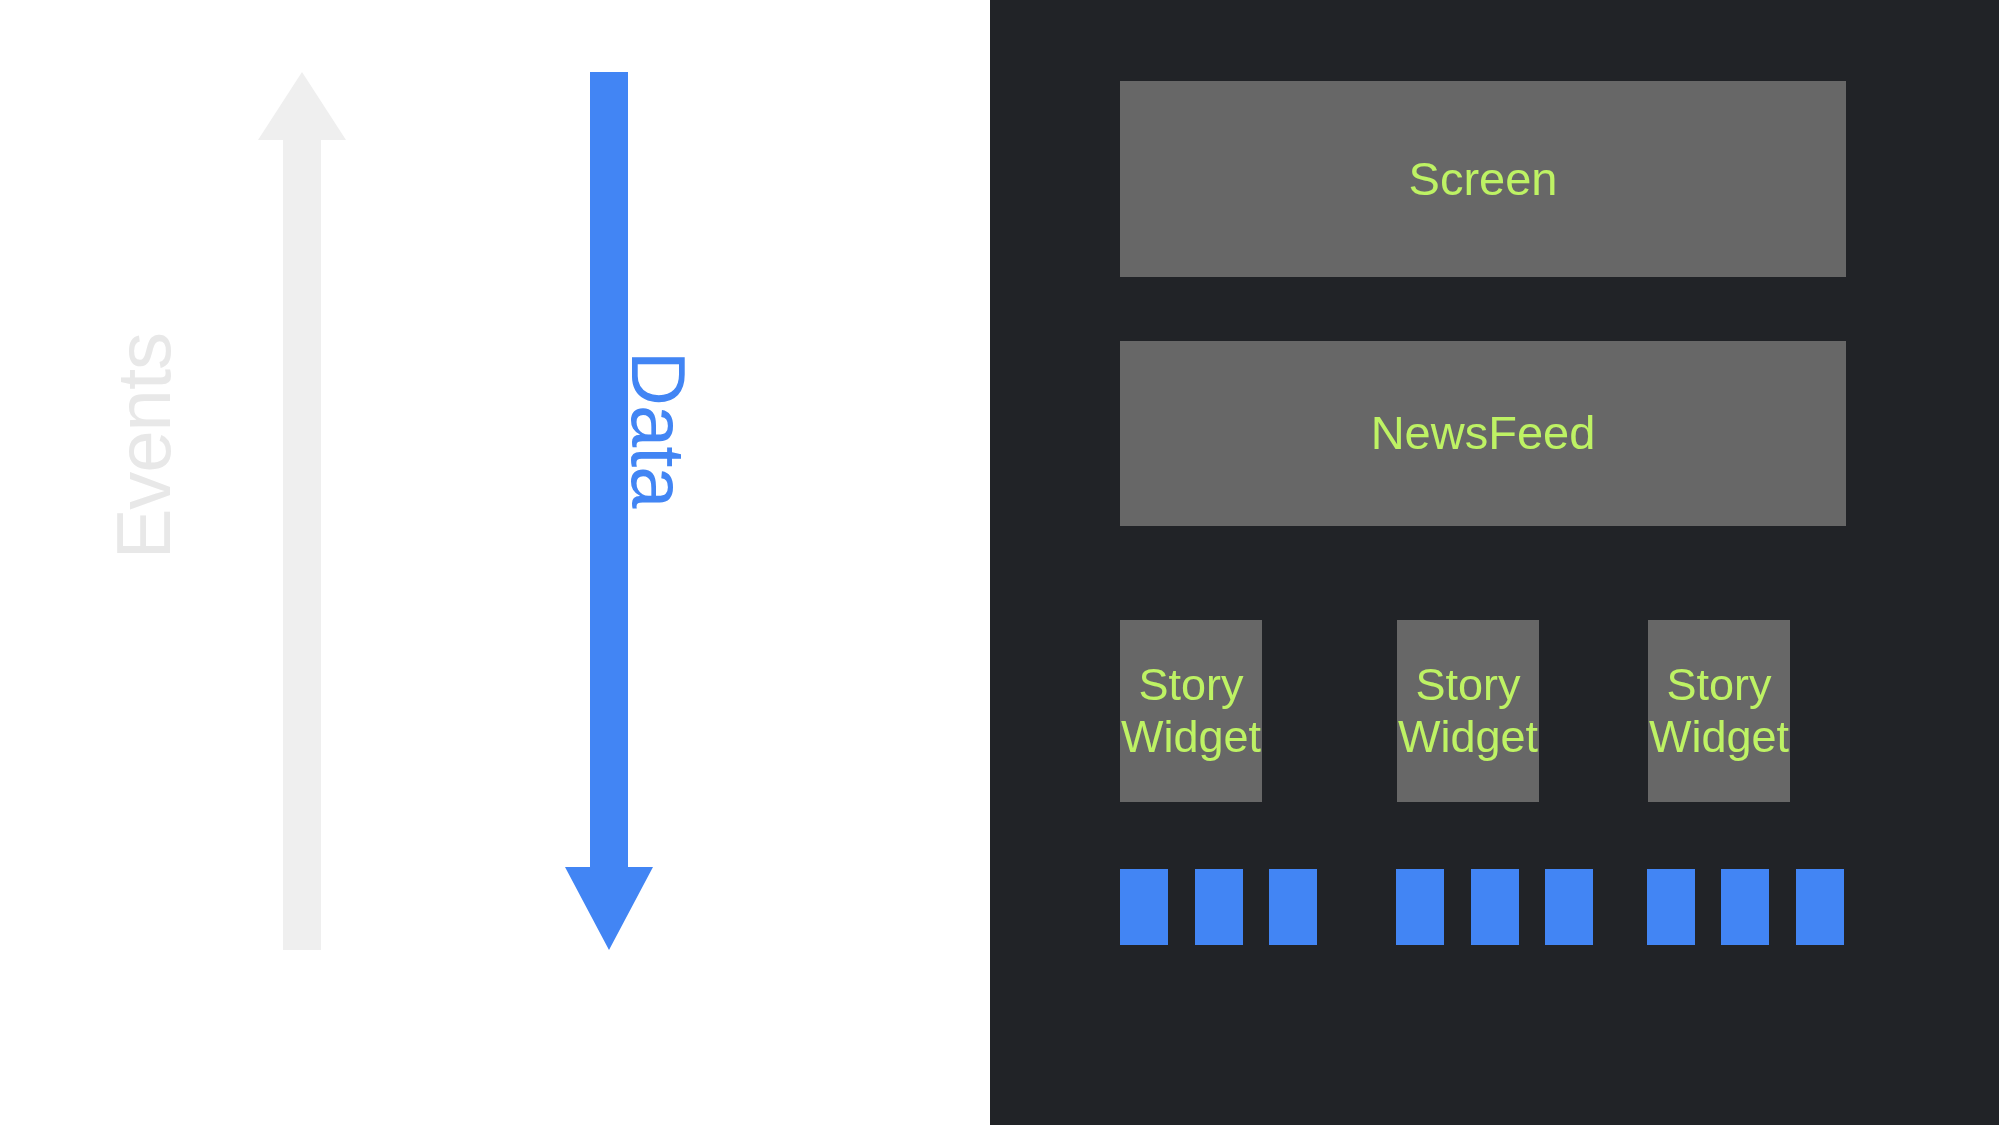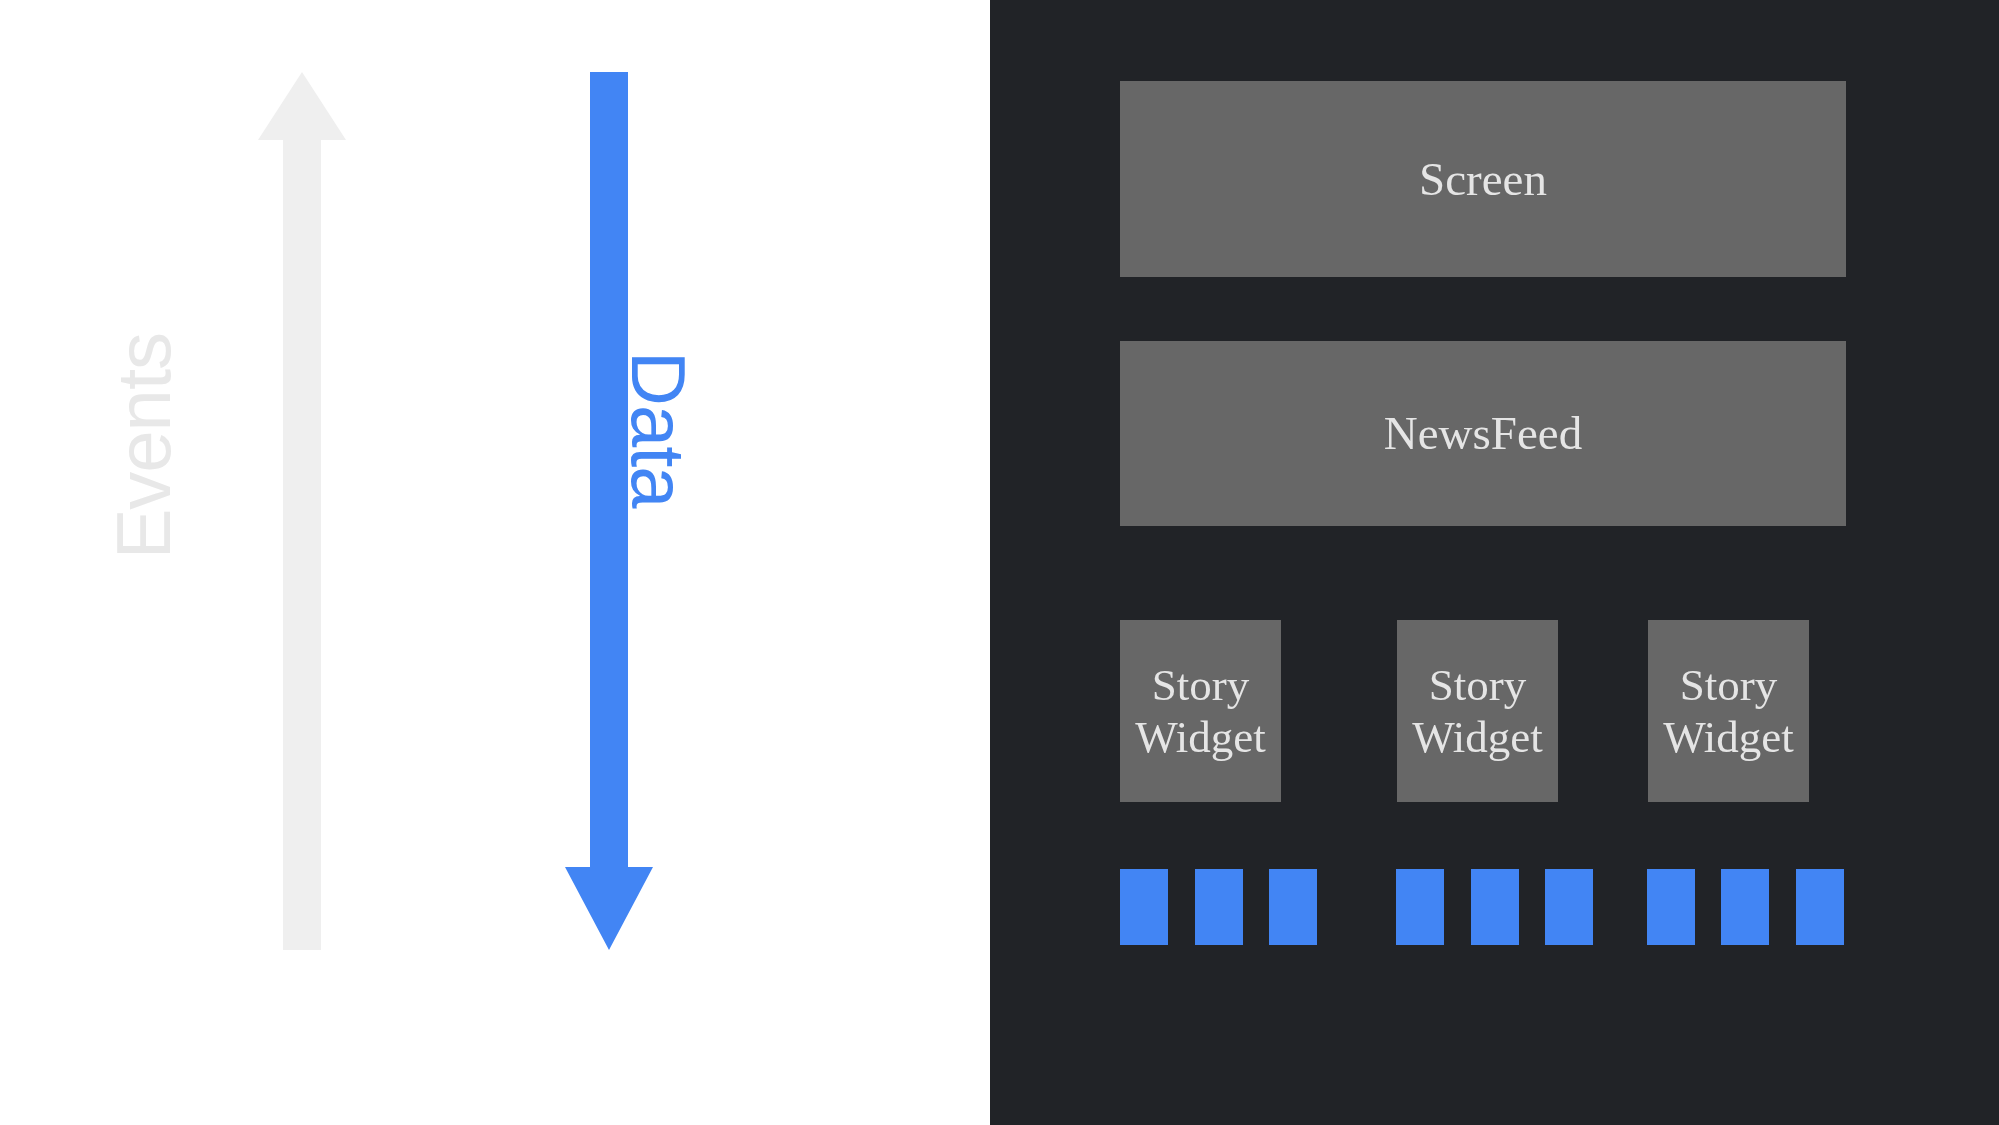--- a/index.html
+++ b/index.html
@@ -71,33 +71,32 @@
     height: 1125px;
     background: #212327;
   }
 
   .node-box {
     position: absolute;
     background: #676767;
     display: flex;
     align-items: center;
     justify-content: center;
-    color: #e5e5e5;
+    color: #bef264;
     font-size: 47px;
     font-weight: 400;
     text-align: center;
     line-height: 1.16;
-    font-family: Liberation Serif, serif;
   }
 
   .screen-box   { left: 130px; top: 81px;  width: 726px; height: 196px; }
   .newsfeed-box { left: 130px; top: 341px; width: 726px; height: 185px; }
 
   .widget-box {
-    width: 161px;
+    width: 142px;
     height: 182px;
     top: 620px;
     font-size: 45px;
   }
   .widget-box-0 { left: 130px; }
   .widget-box-1 { left: 407px; }
   .widget-box-2 { left: 658px; }
 
   .leaf {
     position: absolute;

